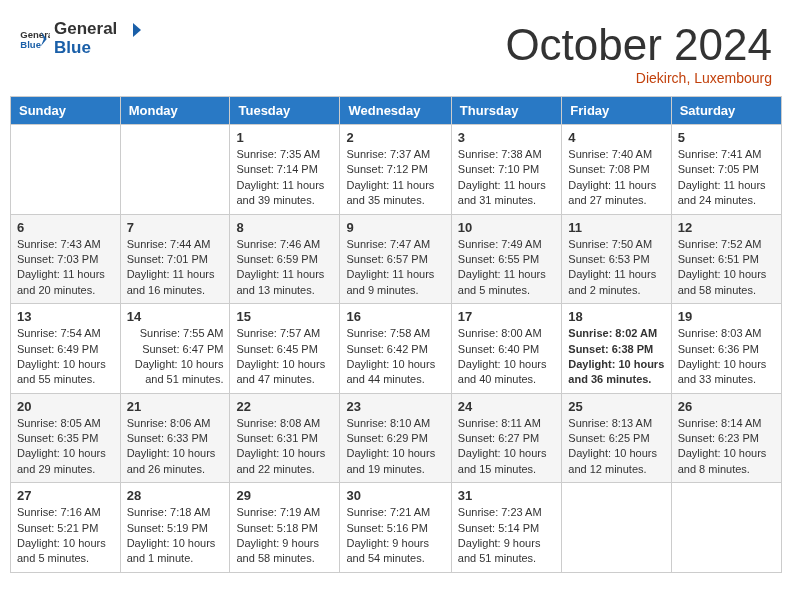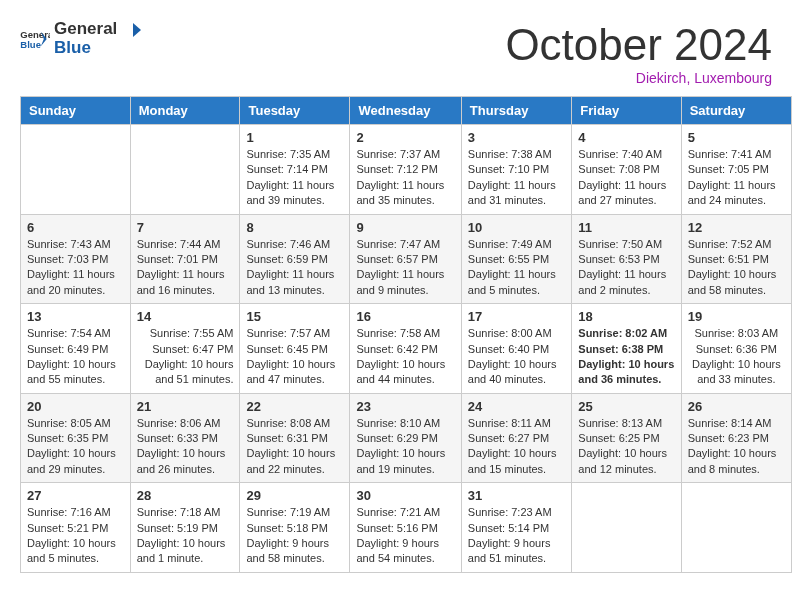--- a/index.html
+++ b/index.html
@@ -28,27 +28,26 @@
     .title-area {
       text-align: right;
     }
     .month-title {
       font-size: 44px;
       font-weight: normal;
       color: #333;
     }
     .location {
       font-size: 14px;
-      color: #a21caf;
+      color: #c2410c;
     }
     .calendar {
       width: 100%;
       border-collapse: collapse;
       margin-top: 5px;
-      margin-left: 10px;
     }
     .calendar th {
       background-color: #2979c5;
       color: white;
       text-align: left;
       padding: 6px 8px;
       font-size: 13px;
       border: 1px solid #ccc;
     }
     .calendar td {
@@ -230,21 +229,21 @@
 Daylight: 10 hours and 40 minutes.</div>
         </td>
         <td>
           <span class="day-number">18</span>
           <div class="day-info" style="white-space: pre-line; font-weight: bold;">Sunrise: 8:02 AM
 Sunset: 6:38 PM
 Daylight: 10 hours and 36 minutes.</div>
         </td>
         <td>
           <span class="day-number">19</span>
-          <div class="day-info" style="white-space: pre-line; text-align: center;">Sunrise: 8:03 AM
+          <div class="day-info" style="white-space: pre-line;">Sunrise: 8:03 AM
 Sunset: 6:36 PM
 Daylight: 10 hours and 33 minutes.</div>
         </td>
       </tr>
       <tr>
         <td>
           <span class="day-number">20</span>
           <div class="day-info" style="white-space: pre-line;">Sunrise: 8:05 AM
 Sunset: 6:35 PM
 Daylight: 10 hours and 29 minutes.</div>

